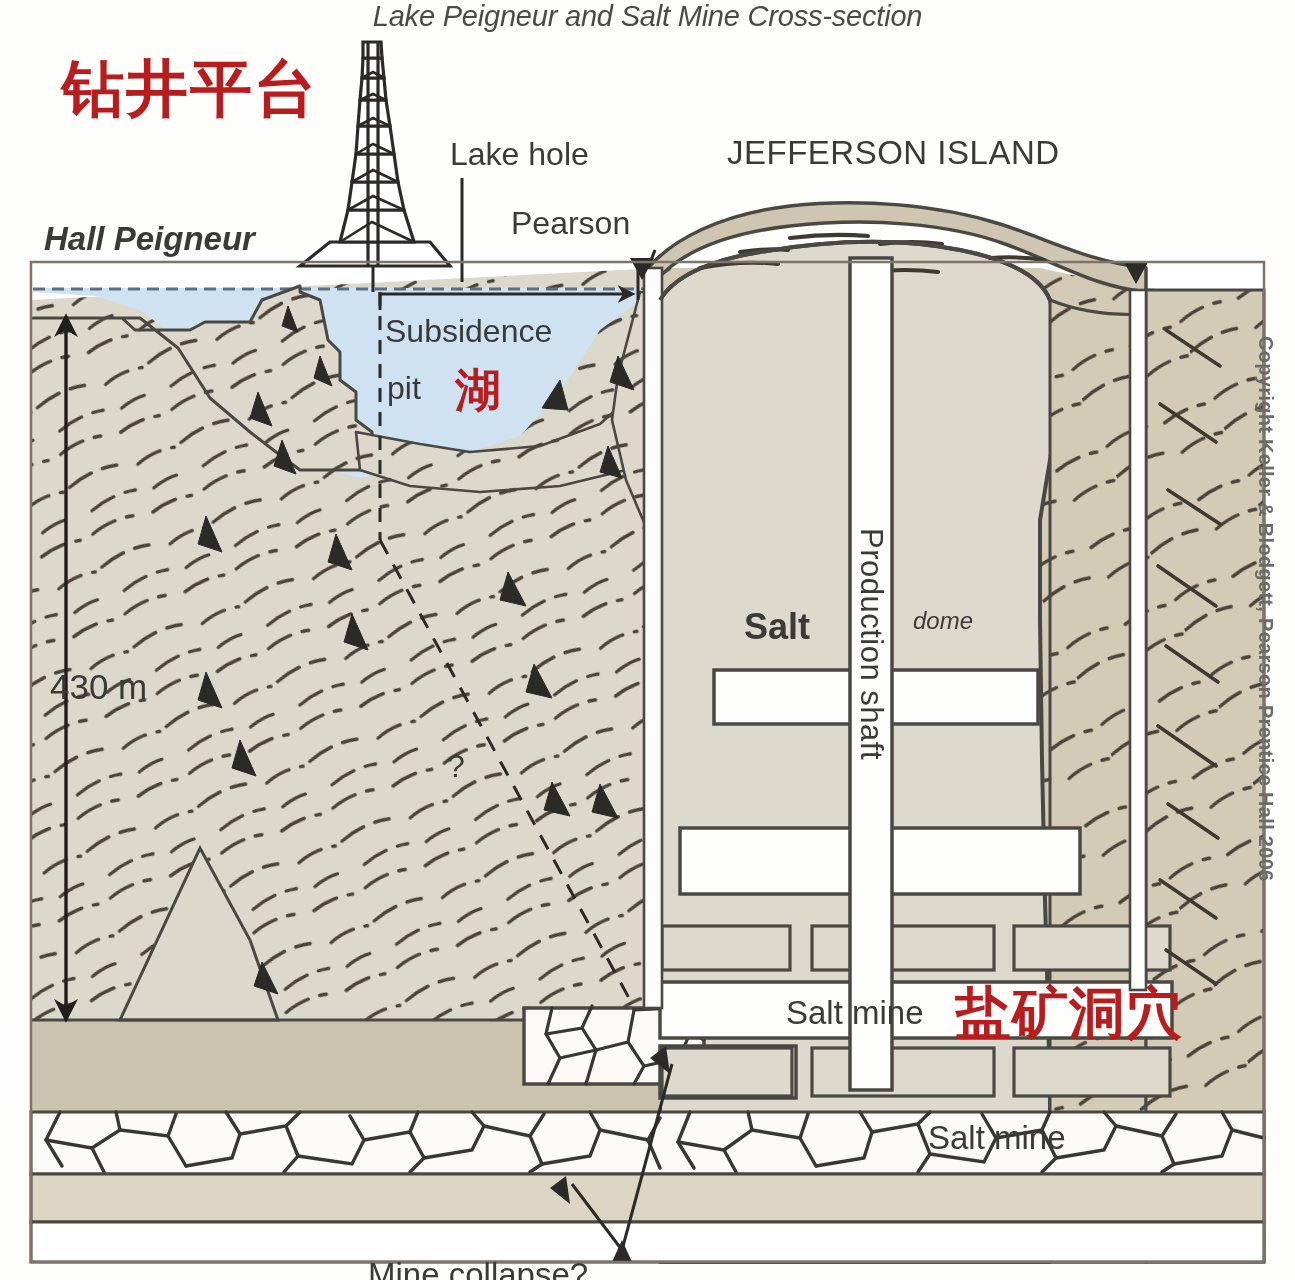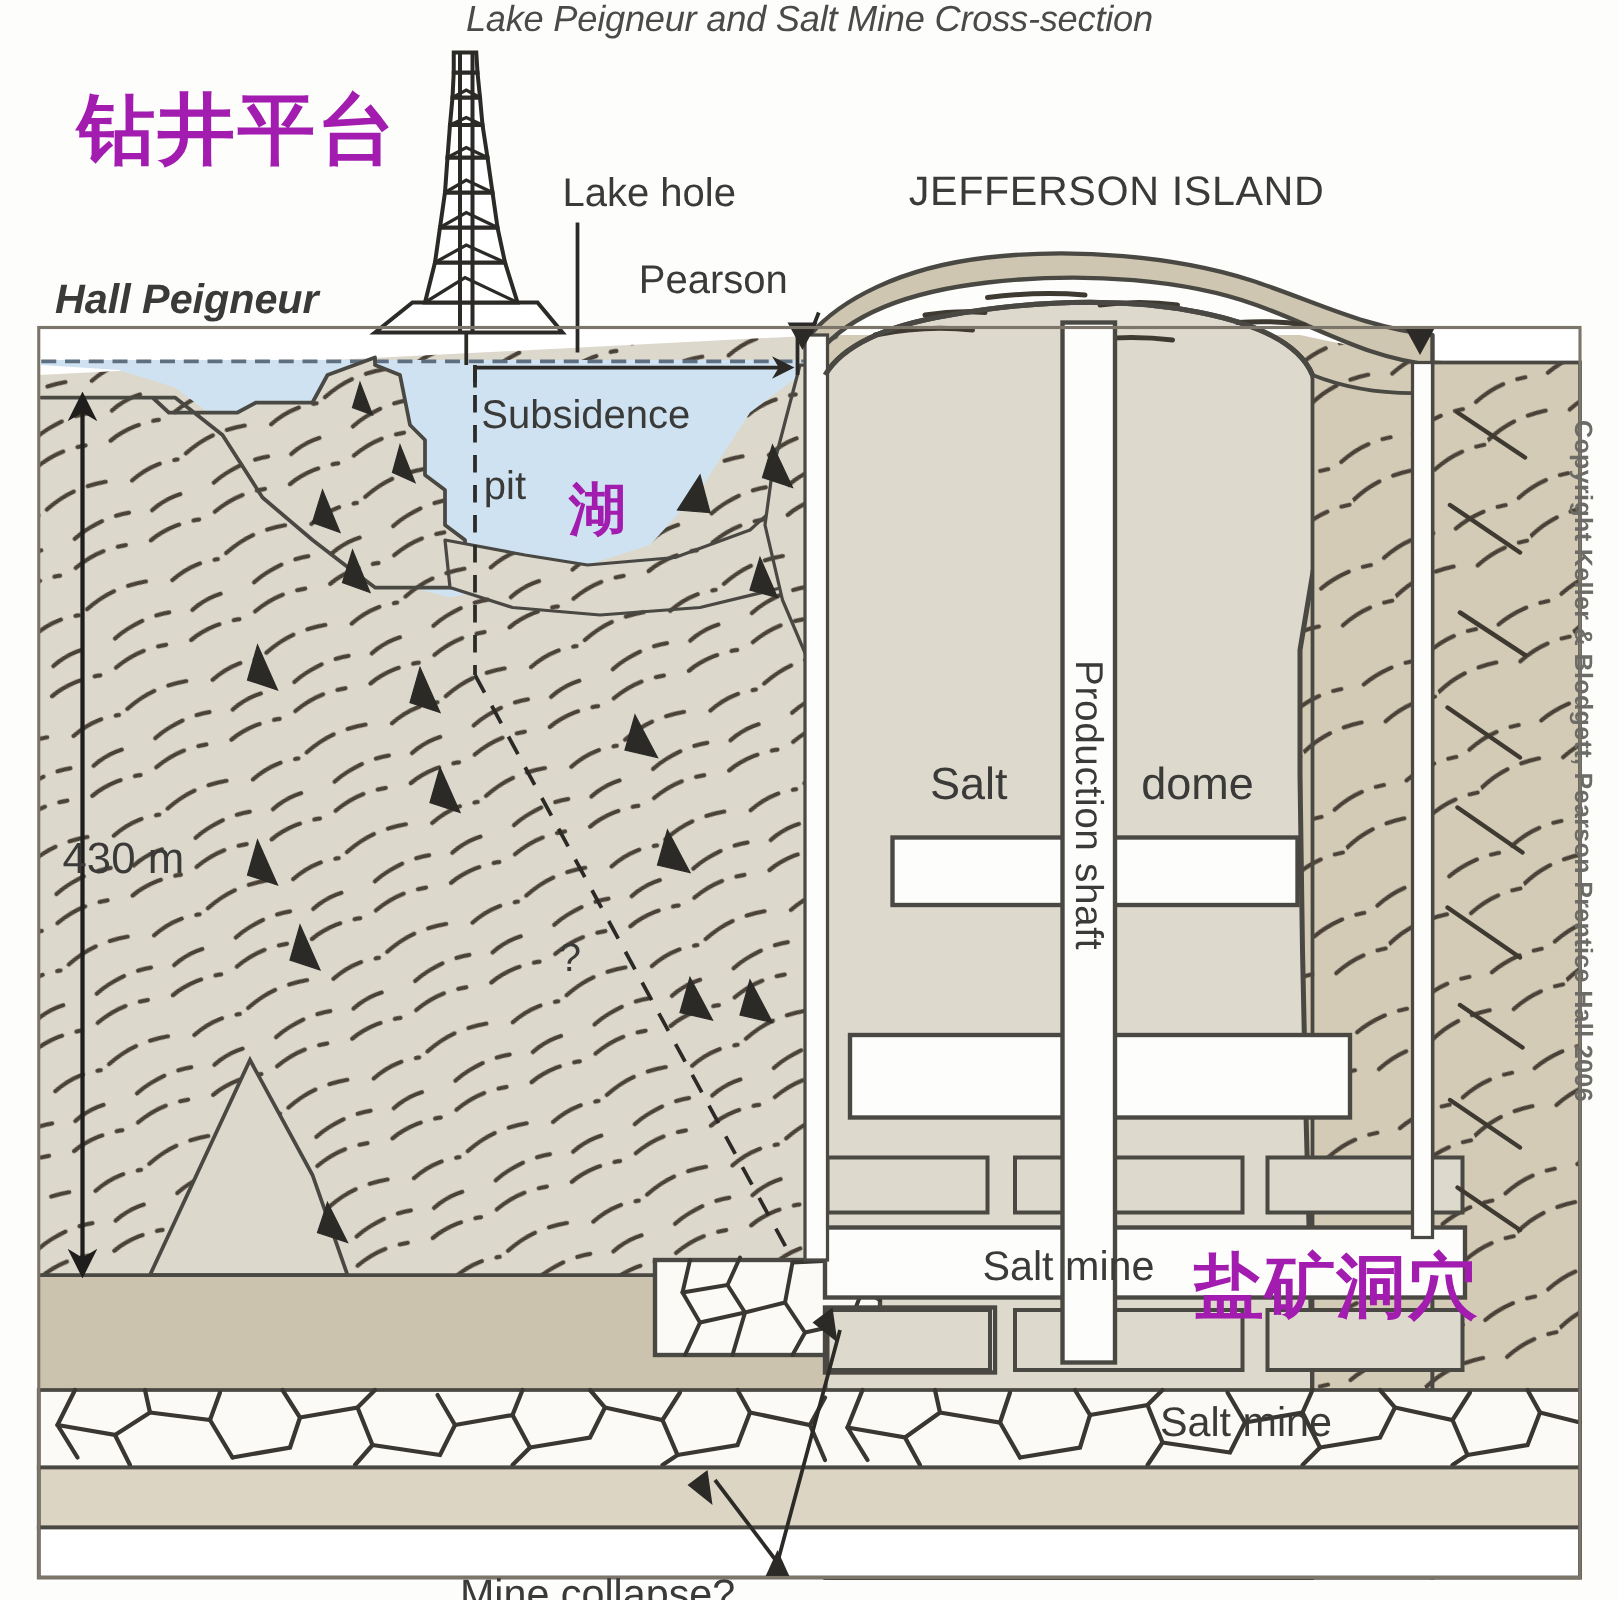--- a/index.html
+++ b/index.html
@@ -13,44 +13,43 @@
 
   .lbl{
     position:absolute;
     color:#3a3a38;
     font-family:"Liberation Sans","DejaVu Sans",sans-serif;
     white-space:nowrap;
     line-height:1;
     pointer-events:none;
   }
   .cn{
-    color:#a21caf;
-    font-family:Liberation Sans, sans-serif;
+    color:#b91c1c;
+    font-family:Liberation Serif, serif;
     font-weight:700;
     white-space:nowrap;
     position:absolute;
     line-height:1;
-    margin-top:16px;
   }
   #title{
     left:0;top:2px;width:1295px;text-align:center;
     font-size:29px;color:#4a4a48;letter-spacing:-0.2px;font-style:italic;
   }
   #cn-rig{left:62px;top:58px;font-size:62px;letter-spacing:2px;}
   #lbl-drillhole{left:450px;top:138px;font-size:32px;}
   #lbl-airshaft{left:511px;top:207px;font-size:32px;}
   #lbl-jefferson{left:727px;top:136px;font-size:33px;letter-spacing:0.5px;}
   #lbl-lakepeigneur{left:44px;top:222px;font-size:33px;font-style:italic;font-weight:600;}
   #lbl-subsidence{left:385px;top:315px;font-size:32px;}
   #lbl-pit{left:387px;top:372px;font-size:32px;}
   #cn-lake{left:455px;top:368px;font-size:46px;}
   #lbl-430{left:50px;top:639px;font-size:35px;margin-top:30px;}
   #cn-salt-layer{left:288px;top:856px;font-size:82px;letter-spacing:6px;}
-  #lbl-salt{left:744px;top:609px;font-size:36px;}
-  #lbl-dome{left:913px;top:609px;font-size:36px;}
+  #lbl-salt{left:744px;top:609px;font-size:36px;font-weight:bold;}
+  #lbl-dome{left:913px;top:609px;font-size:24px;font-style:italic;}
   #lbl-prodshaft{
     left:856px;top:528px;font-size:31px;
     writing-mode:vertical-rl;text-orientation:mixed;
     letter-spacing:0.5px;
   }
   #lbl-saltmine1{left:786px;top:996px;font-size:33px;}
   #cn-cavern{left:955px;top:985px;font-size:56px;letter-spacing:1px;}
   #lbl-saltmine2{left:928px;top:1121px;font-size:33px;}
   #lbl-minecollapse{left:368px;top:1258px;font-size:33px;}
   #lbl-copyright{

